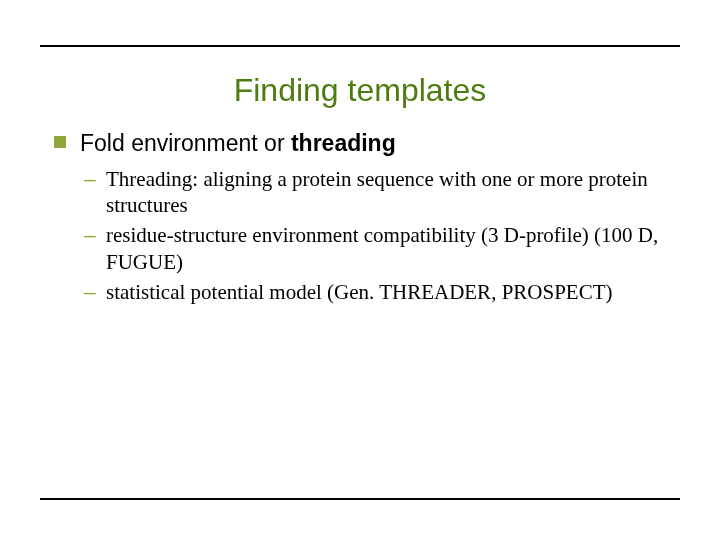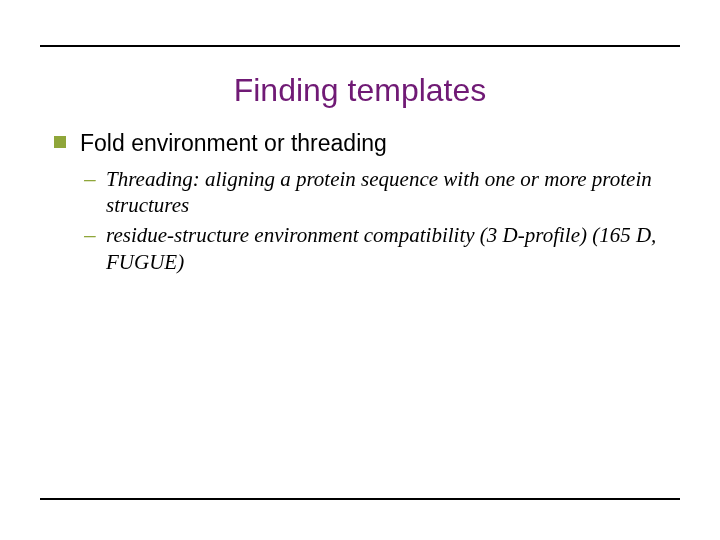--- a/index.html
+++ b/index.html
@@ -25,21 +25,21 @@
   .rule-bottom {
     border-top: 2px solid #000;
     position: absolute;
     left: 40px;
     right: 40px;
     bottom: 40px;
   }
   .title {
     text-align: center;
     font-size: 32px;
-    color: #701a75; 
+    color: #4d7c0f; 
     font-weight: normal;
     margin: 0 0 20px 0;
   }
   ul.level1 {
     list-style: none;
     padding: 0;
     margin: 0 0 0 10px;
   }
   ul.level1 > li {
     position: relative;
@@ -54,52 +54,52 @@
     left: 4px;
     top: 7px;
     width: 12px;
     height: 12px;
     background: #8fa63a; 
   }
   ul.level2 {
     list-style: none;
     padding: 0;
     margin: 8px 0 0 4px;
-    font-style: italic;
   }
   ul.level2 > li {
     position: relative;
     padding-left: 22px;
     font-family: "Times New Roman", Times, serif;
     font-size: 21px;
     line-height: 1.25;
     margin-bottom: 4px;
   }
   ul.level2 > li::before {
     content: "–";
     position: absolute;
     left: 0;
     top: 0;
     color: #8fa63a;
     font-family: Arial, Helvetica, sans-serif;
   }
-  .bold { font-weight: normal; }
+  .bold { font-weight: bold; }
 </style>
 </head>
 <body>
 
 <div class="slide">
   <div class="rule-top"></div>
 
   <h1 class="title">Finding templates</h1>
 
   <ul class="level1">
     <li>
       <span>Fold environment or </span><span class="bold">threading</span>
       <ul class="level2">
         <li>Threading: aligning a protein sequence with one or more protein structures</li>
-        <li>residue-structure environment compatibility (3 D-profile) (165 D, FUGUE)</li>
+        <li>residue-structure environment compatibility (3 D-profile) (100 D, FUGUE)</li>
+        <li>statistical potential model (Gen. THREADER, PROSPECT)</li>
       </ul>
     </li>
   </ul>
 
   <div class="rule-bottom"></div>
 </div>
 
 </body></html>

